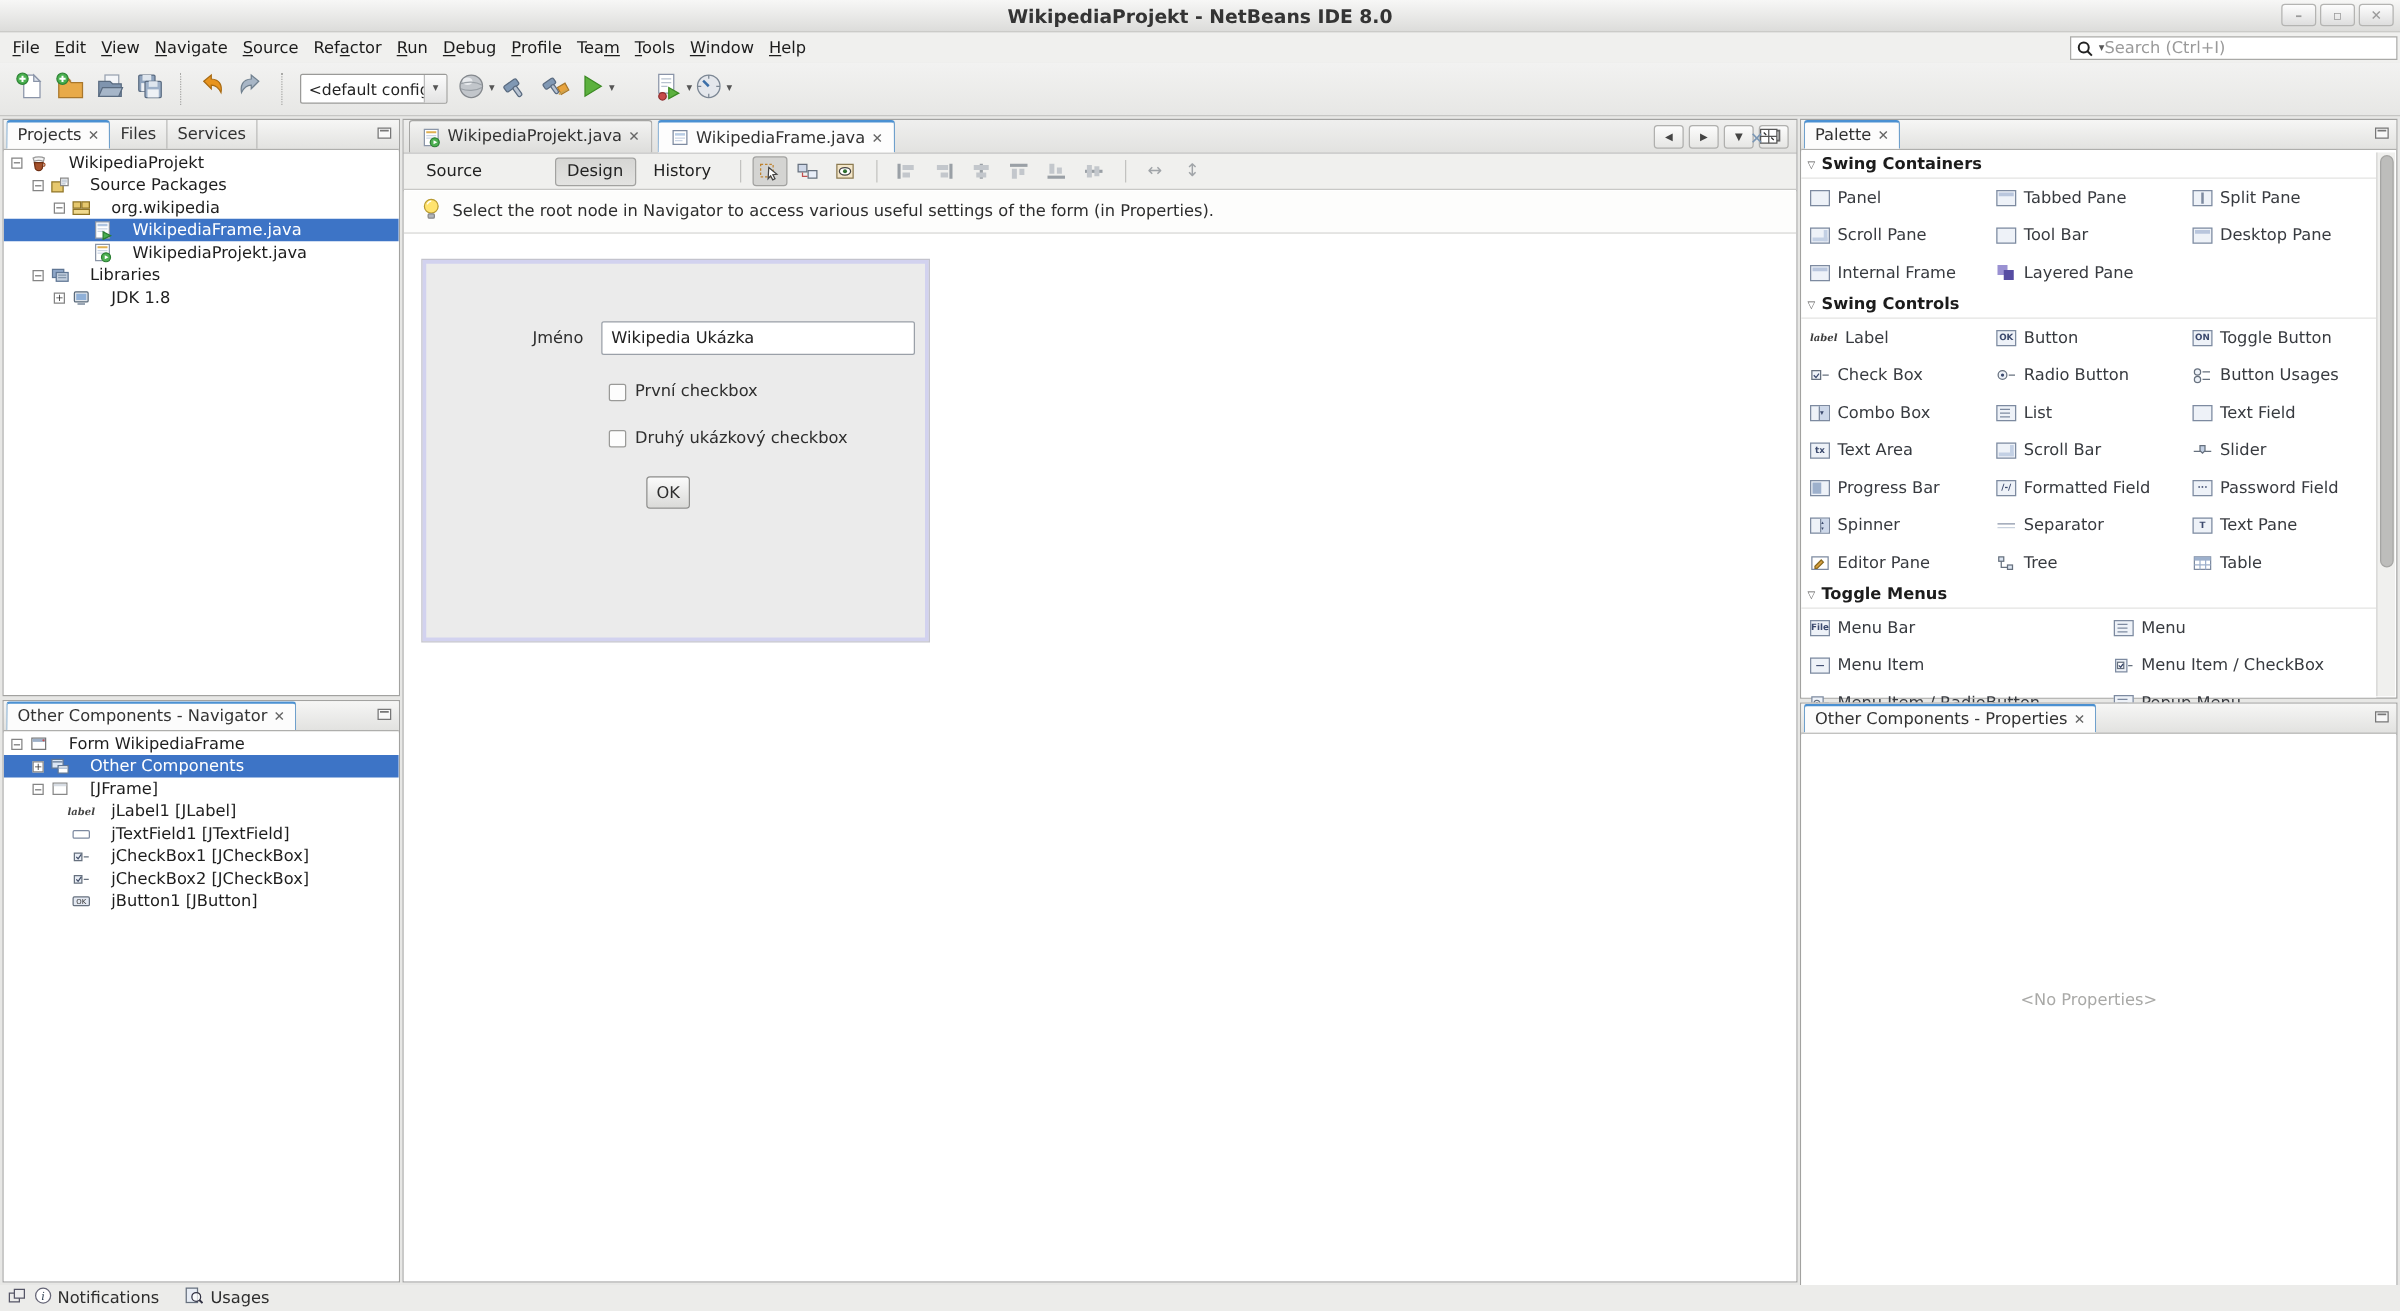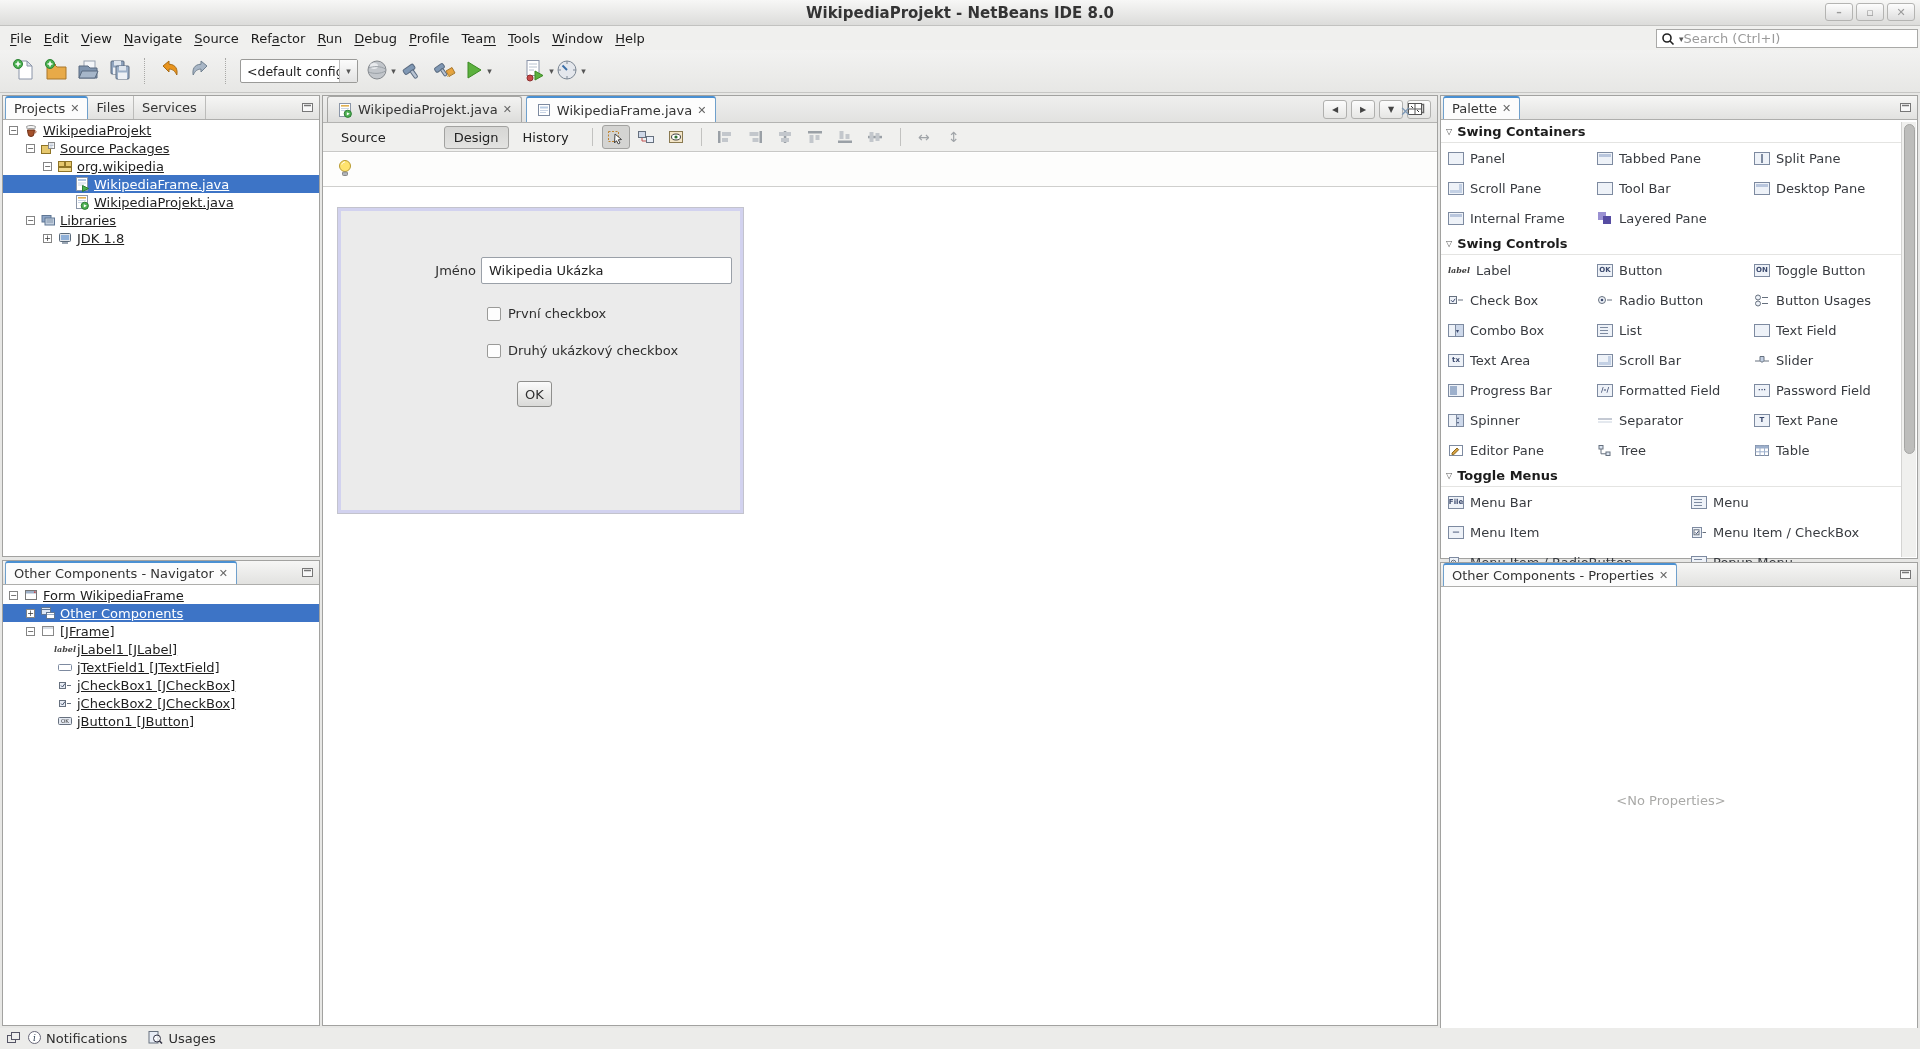--- a/index.html
+++ b/index.html
@@ -52,21 +52,21 @@
   .htab.active { background:#fcfcfc; border:1px solid #6fa0cc; border-bottom:none;
     border-top:2px solid #4a90d2; border-radius:3px 3px 0 0; margin-left:2px; }
   .closex { color:#666; font-size:11px; font-weight:bold; }
   .minbtn { position:absolute; right:5px; top:5px; }
 
   .pcontent { position:absolute; left:0; right:0; top:25px; bottom:0; background:#fff; overflow:hidden; }
 
   
   .tree { padding-top:0; }
   .trow { height:18px; display:flex; align-items:center; white-space:nowrap; position:relative; }
-  .trow .lbl { margin-left:4px; color:#1e1e1e;text-decoration:underline; }
+  .trow .lbl { margin-left:16px; color:#1e1e1e; }
   .trow.sel { background:#3d74c6; }
   .trow.sel .lbl { color:#fff; }
   .toggle { width:9px; height:9px; border:1px solid #848484; background:#fff; flex:none;
     display:flex; align-items:center; justify-content:center; font-size:8px; line-height:7px;
     color:#333; margin-right:5px; }
   .ticon { width:16px; height:16px; flex:none; display:flex; align-items:center; justify-content:center; }
   .mini-label { font:bold italic 8px "DejaVu Serif",serif; color:#444; }
 
   
   .editor { position:absolute; left:322px; top:95px; width:1116px; height:931px;
@@ -95,21 +95,21 @@
   .dright { position:absolute; right:14px; top:6px; }
   .infobar { position:absolute; left:0; right:0; top:57px; height:34px; background:#fdfdfc;
     border-bottom:1px solid #cfcfcd; display:flex; align-items:center; padding-left:14px; }
   .infobar .msg { margin-left:9px; color:#2e2e2e; }
   .info-close { position:absolute; right:26px; top:8px; color:#7b97b5; font-size:13px; }
   .canvas { position:absolute; left:0; right:0; top:91px; bottom:0; background:#fff; }
 
   
   .dform { position:absolute; left:15px; top:21px; width:405px; height:305px;
     background:#ebebeb; border:3px solid #d2d2ef; outline:1px solid #c3c3cd; }
-  .dform .flabel { position:absolute; left:85px; top:52px; width:50px; text-align:right; color:#2e2e2e; }
+  .dform .flabel { position:absolute; left:85px; top:52px; width:50px; color:#2e2e2e; }
   .dform .ftext { position:absolute; left:140px; top:46px; width:251px; height:27px; background:#fff;
     border:1px solid #9aa0a8; border-radius:2px; font:13px "DejaVu Sans",sans-serif; color:#222; padding:0 7px; }
   .fcheckrow { position:absolute; left:146px; display:flex; align-items:center; gap:7px; color:#2e2e2e; }
   .fcheck { width:14px; height:14px; background:#fdfdfd; border:1px solid #9a9a98; border-radius:2px; }
   .fbutton { position:absolute; left:176px; top:170px; width:35px; height:26px;
     background:linear-gradient(#fbfbfb,#dadad8); border:1px solid #8f8f8d; border-radius:3px;
     font:13px "DejaVu Sans",sans-serif; color:#2e2e2e; display:flex; align-items:center; justify-content:center; }
 
   
   .pal-scroll { position:absolute; right:1px; top:26px; bottom:1px; width:15px; background:#f0f0ee;
@@ -615,20 +615,21 @@
         <rect x="1.5" y="1.5" width="13" height="11" fill="#fff" stroke="#555"></rect>
         <path d="M8 1.5v11M1.5 7h13" stroke="#555"></path>
         <path d="M4 4l2 2M12 10l-2-2" stroke="#333"></path>
       </svg></span>
   <div class="infobar">
     <span><svg width="16" height="19">
           <circle cx="8" cy="7" r="5.5" fill="#ffe36e" stroke="#b89a30"></circle>
           <rect x="5.5" y="13" width="5" height="3.5" rx="1" fill="#b0b4ba" stroke="#888"></rect>
           <path d="M4.8 5.5c.5-1.5 2-2.5 3.2-2.6" stroke="#fff" fill="none"></path>
         </svg></span>
+    <span class="msg">Select the root node in Navigator to access various useful settings of the form (in Properties).</span>
   </div>
   <span class="info-close">✕</span>
 
   <div class="canvas">
     <div class="dform">
       <span class="flabel">Jméno</span>
       <input class="ftext" value="Wikipedia Ukázka" style="">
       <div class="fcheckrow" style="top:95px;">
         <span class="fcheck"></span>
         <span>První checkbox</span>

